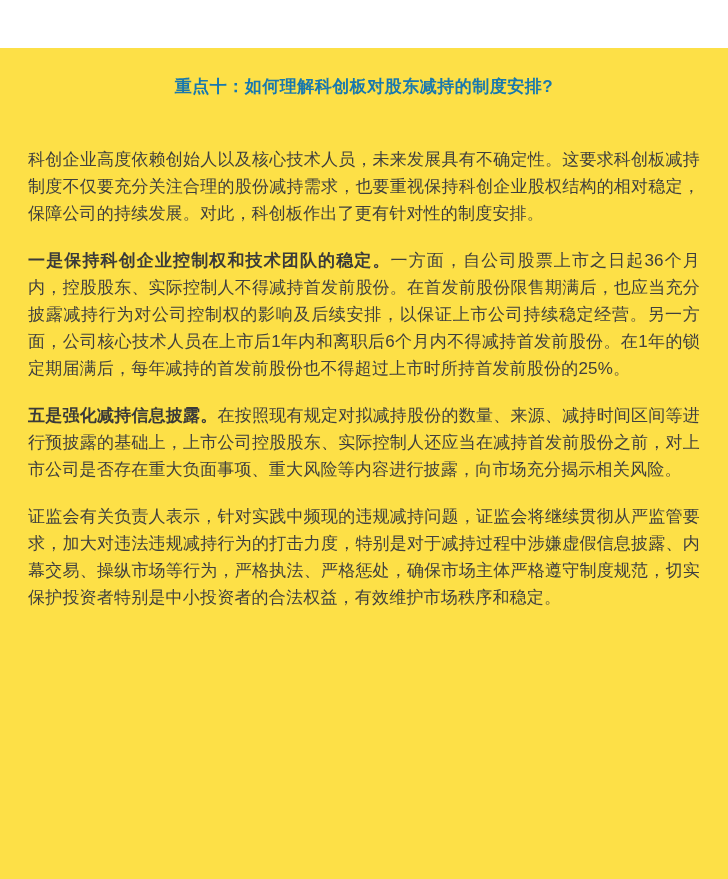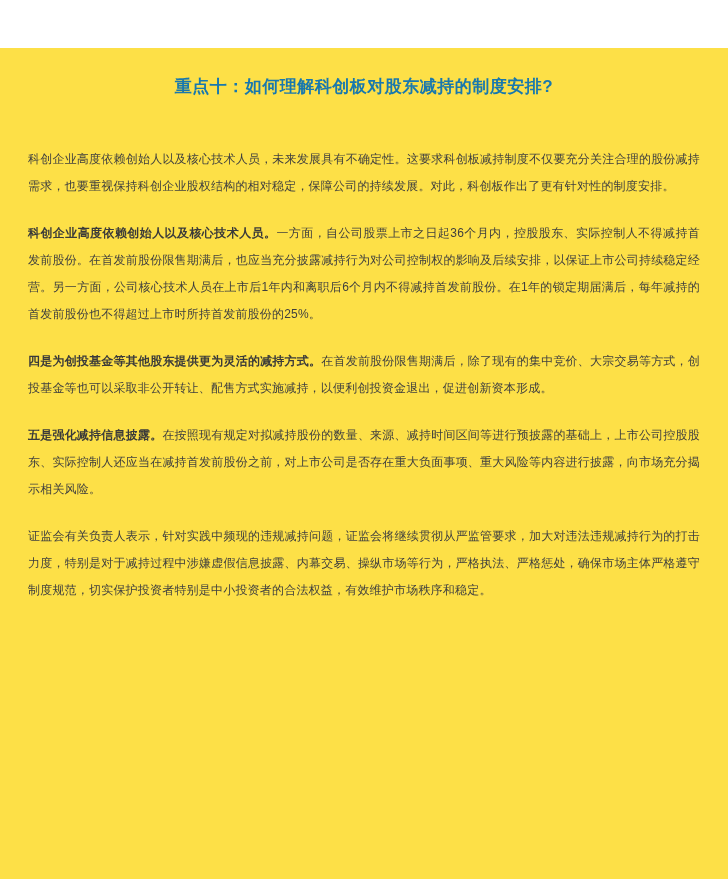--- a/index.html
+++ b/index.html
@@ -25,21 +25,21 @@
     margin: 0 0 47px 0;
     font-size: 17px;
     font-weight: bold;
     text-align: center;
     color: #1878ae;
     line-height: 24px;
     letter-spacing: 0.5px;
   }
   .article p {
     margin: 20px 0 0 0;
-    font-size: 12px;
+    font-size: 17px;
     line-height: 27px;
     color: #3f3f3f;
     text-align: justify;
     text-justify: inter-ideograph;
     letter-spacing: 0.2px;
   }
   .article p:first-of-type {
     margin-top: 0;
   }
   .article p strong {
@@ -51,22 +51,21 @@
   }
 </style>
 </head>
 <body>
 
 <div class="article">
   <h1 class="article-title">重点十：如何理解科创板对股东减持的制度安排?</h1>
 
   <p><span>科创企业高度依赖创始人以及核心技术人员，未来发展具有不确定性。这要求科创板减持制度不仅要充分关注合理的股份减持需求，也要重视保持科创企业股权结构的相对稳定，保障公司的持续发展。对此，科创板作出了更有针对性的制度安排。</span></p>
 
-  <p><strong>科创企业高度依赖创始人以及核心技术人员。</strong><span>一方面，自公司股票上市之日起36个月内，控股股东、实际控制人不得减持首发前股份。在首发前股份限售期满后，也应当充分披露减持行为对公司控制权的影响及后续安排，以保证上市公司持续稳定经营。另一方面，公司核心技术人员在上市后1年内和离职后6个月内不得减持首发前股份。在1年的锁定期届满后，每年减持的首发前股份也不得超过上市时所持首发前股份的25%。</span></p>
+  <p><strong>一是保持科创企业控制权和技术团队的稳定。</strong><span>一方面，自公司股票上市之日起36个月内，控股股东、实际控制人不得减持首发前股份。在首发前股份限售期满后，也应当充分披露减持行为对公司控制权的影响及后续安排，以保证上市公司持续稳定经营。另一方面，公司核心技术人员在上市后1年内和离职后6个月内不得减持首发前股份。在1年的锁定期届满后，每年减持的首发前股份也不得超过上市时所持首发前股份的25%。</span></p>
 
 
 
-  <p><strong>四是为创投基金等其他股东提供更为灵活的减持方式。</strong><span>在首发前股份限售期满后，除了现有的集中竞价、大宗交易等方式，创投基金等也可以采取非公开转让、配售方式实施减持，以便利创投资金退出，促进创新资本形成。</span></p>
 
   <p><strong>五是强化减持信息披露。</strong><span>在按照现有规定对拟减持股份的数量、来源、减持时间区间等进行预披露的基础上，上市公司控股股东、实际控制人还应当在减持首发前股份之前，对上市公司是否存在重大负面事项、重大风险等内容进行披露，向市场充分揭示相关风险。</span></p>
 
   <p><span>证监会有关负责人表示，针对实践中频现的违规减持问题，证监会将继续贯彻从严监管要求，加大对违法违规减持行为的打击力度，特别是对于减持过程中涉嫌虚假信息披露、内幕交易、操纵市场等行为，严格执法、严格惩处，确保市场主体严格遵守制度规范，切实保护投资者特别是中小投资者的合法权益，有效维护市场秩序和稳定。</span></p>
 </div>
 
 </body></html>

